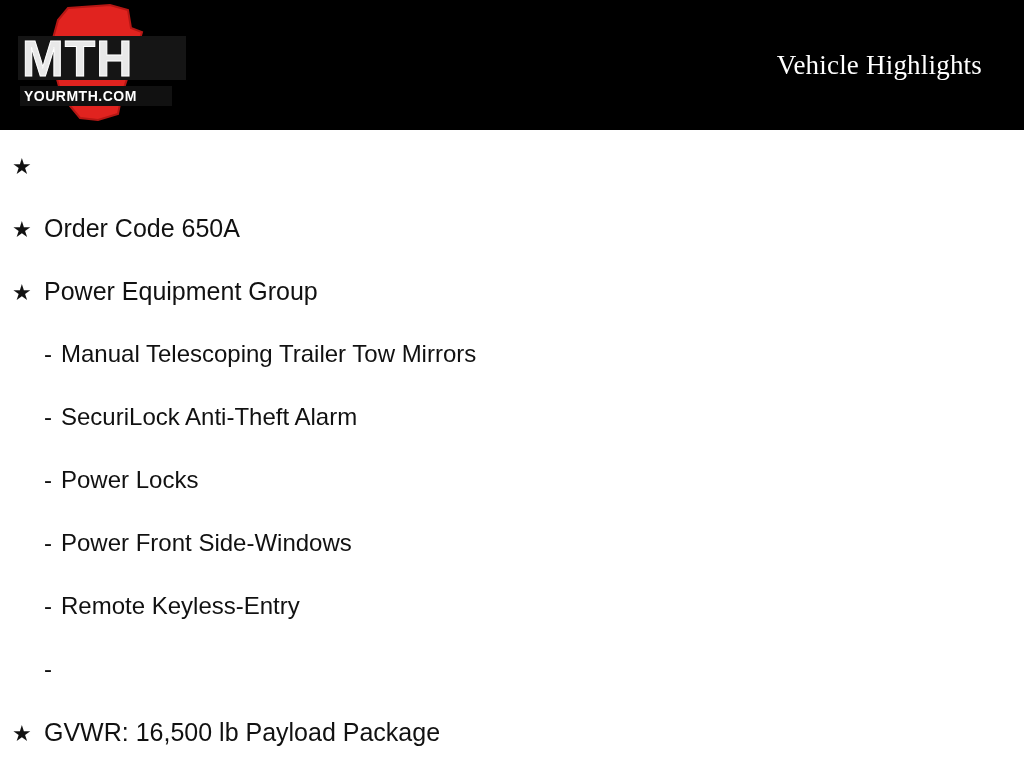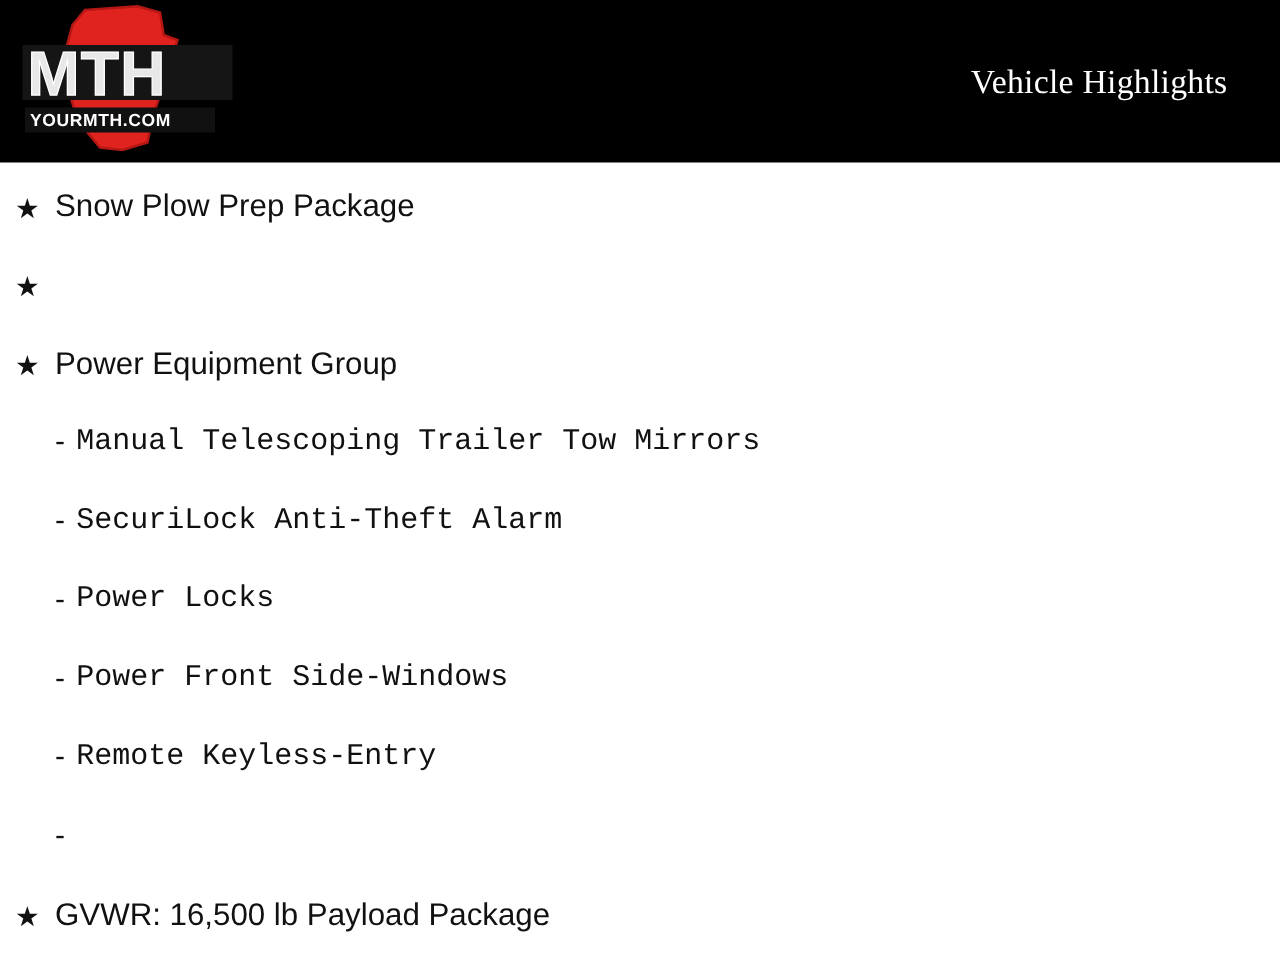--- a/index.html
+++ b/index.html
@@ -100,21 +100,20 @@
     font-size: 24px;
     line-height: 30px;
     color: #111111;
   }
 
   .sub-text {
     font-size: 24px;
     line-height: 30px;
     color: #111111;
     white-space: nowrap;
-    font-family: Liberation Mono, monospace;
   }
 </style>
 </head>
 <body>
 
 <div class="page">
 
   <div class="header">
 
     <div class="logo">
@@ -131,25 +130,25 @@
       </svg>
     </div>
 
     <div class="header-title">Vehicle Highlights</div>
   </div>
 
   <div class="content">
 
     <div class="feature-row">
       <span class="bullet-star">★</span>
-      <span class="feature-text">Snow Plow Prep Package</span>
     </div>
 
     <div class="feature-row">
       <span class="bullet-star">★</span>
+      <span class="feature-text">Order Code 650A</span>
     </div>
 
     <div class="feature-row">
       <span class="bullet-star">★</span>
       <span class="feature-text">Power Equipment Group</span>
     </div>
 
     <div class="sub-row">
       <span class="sub-dash">-</span>
       <span class="sub-text">Manual Telescoping Trailer Tow Mirrors</span>

